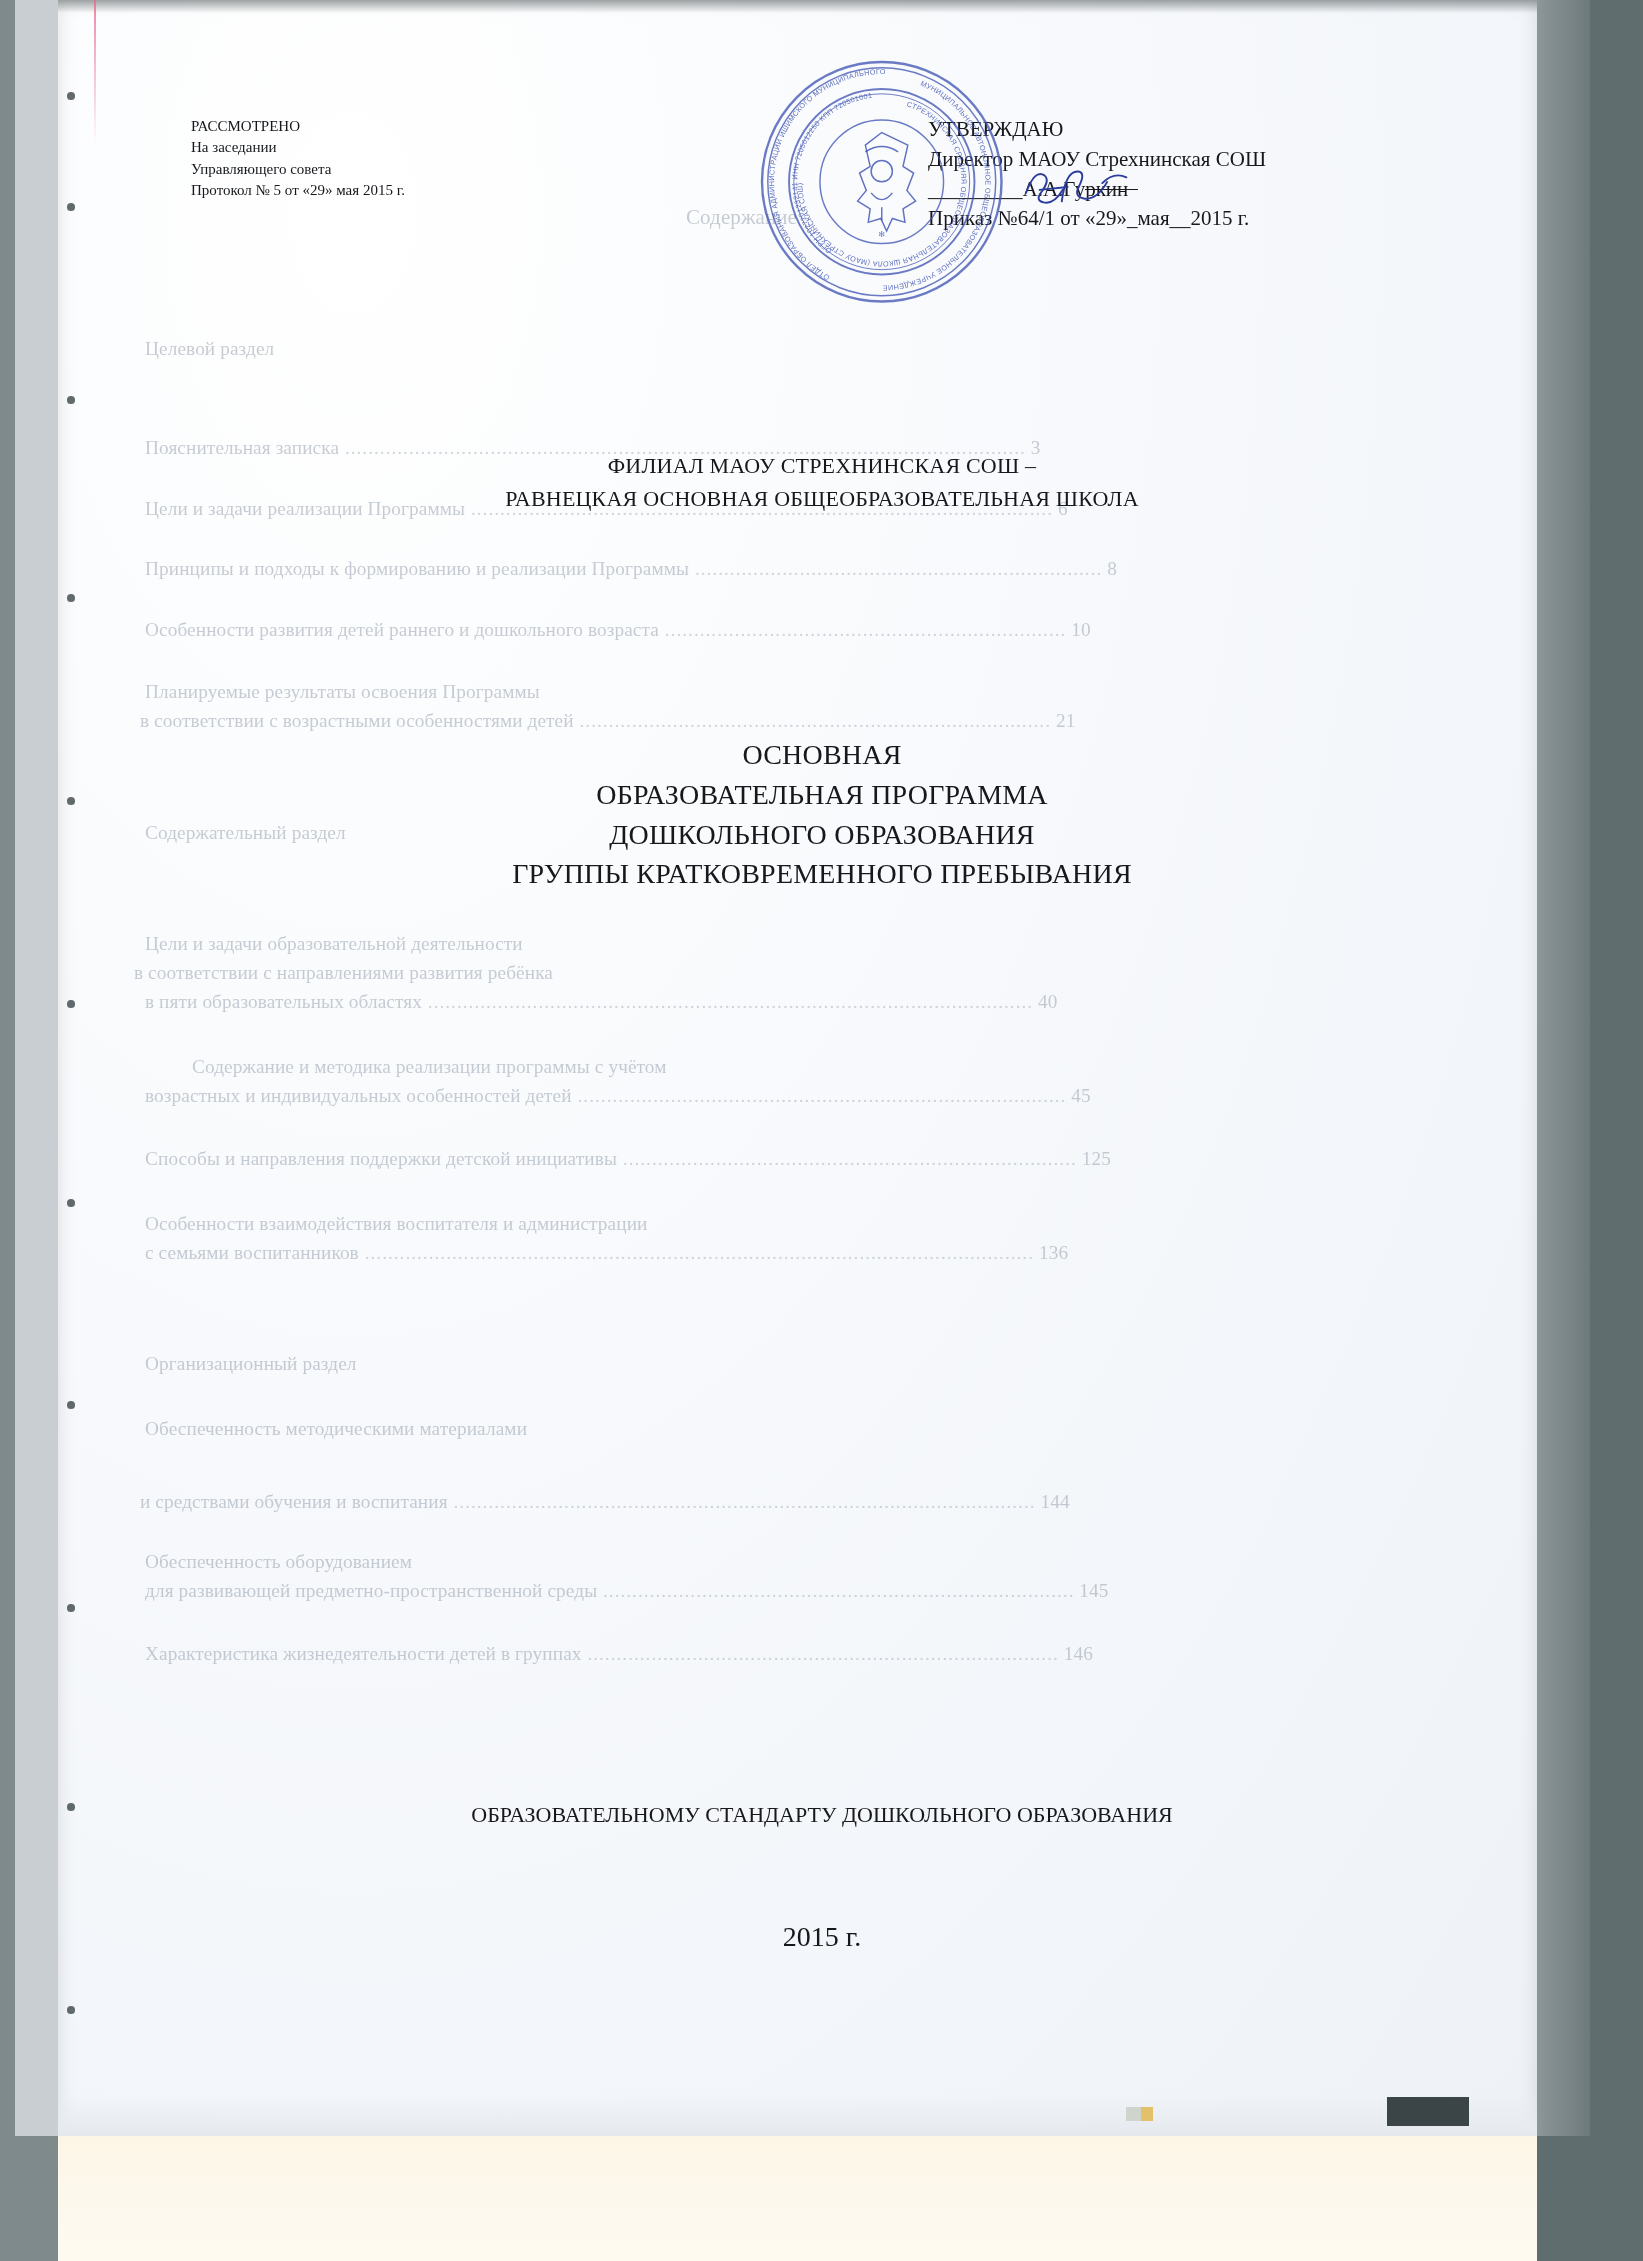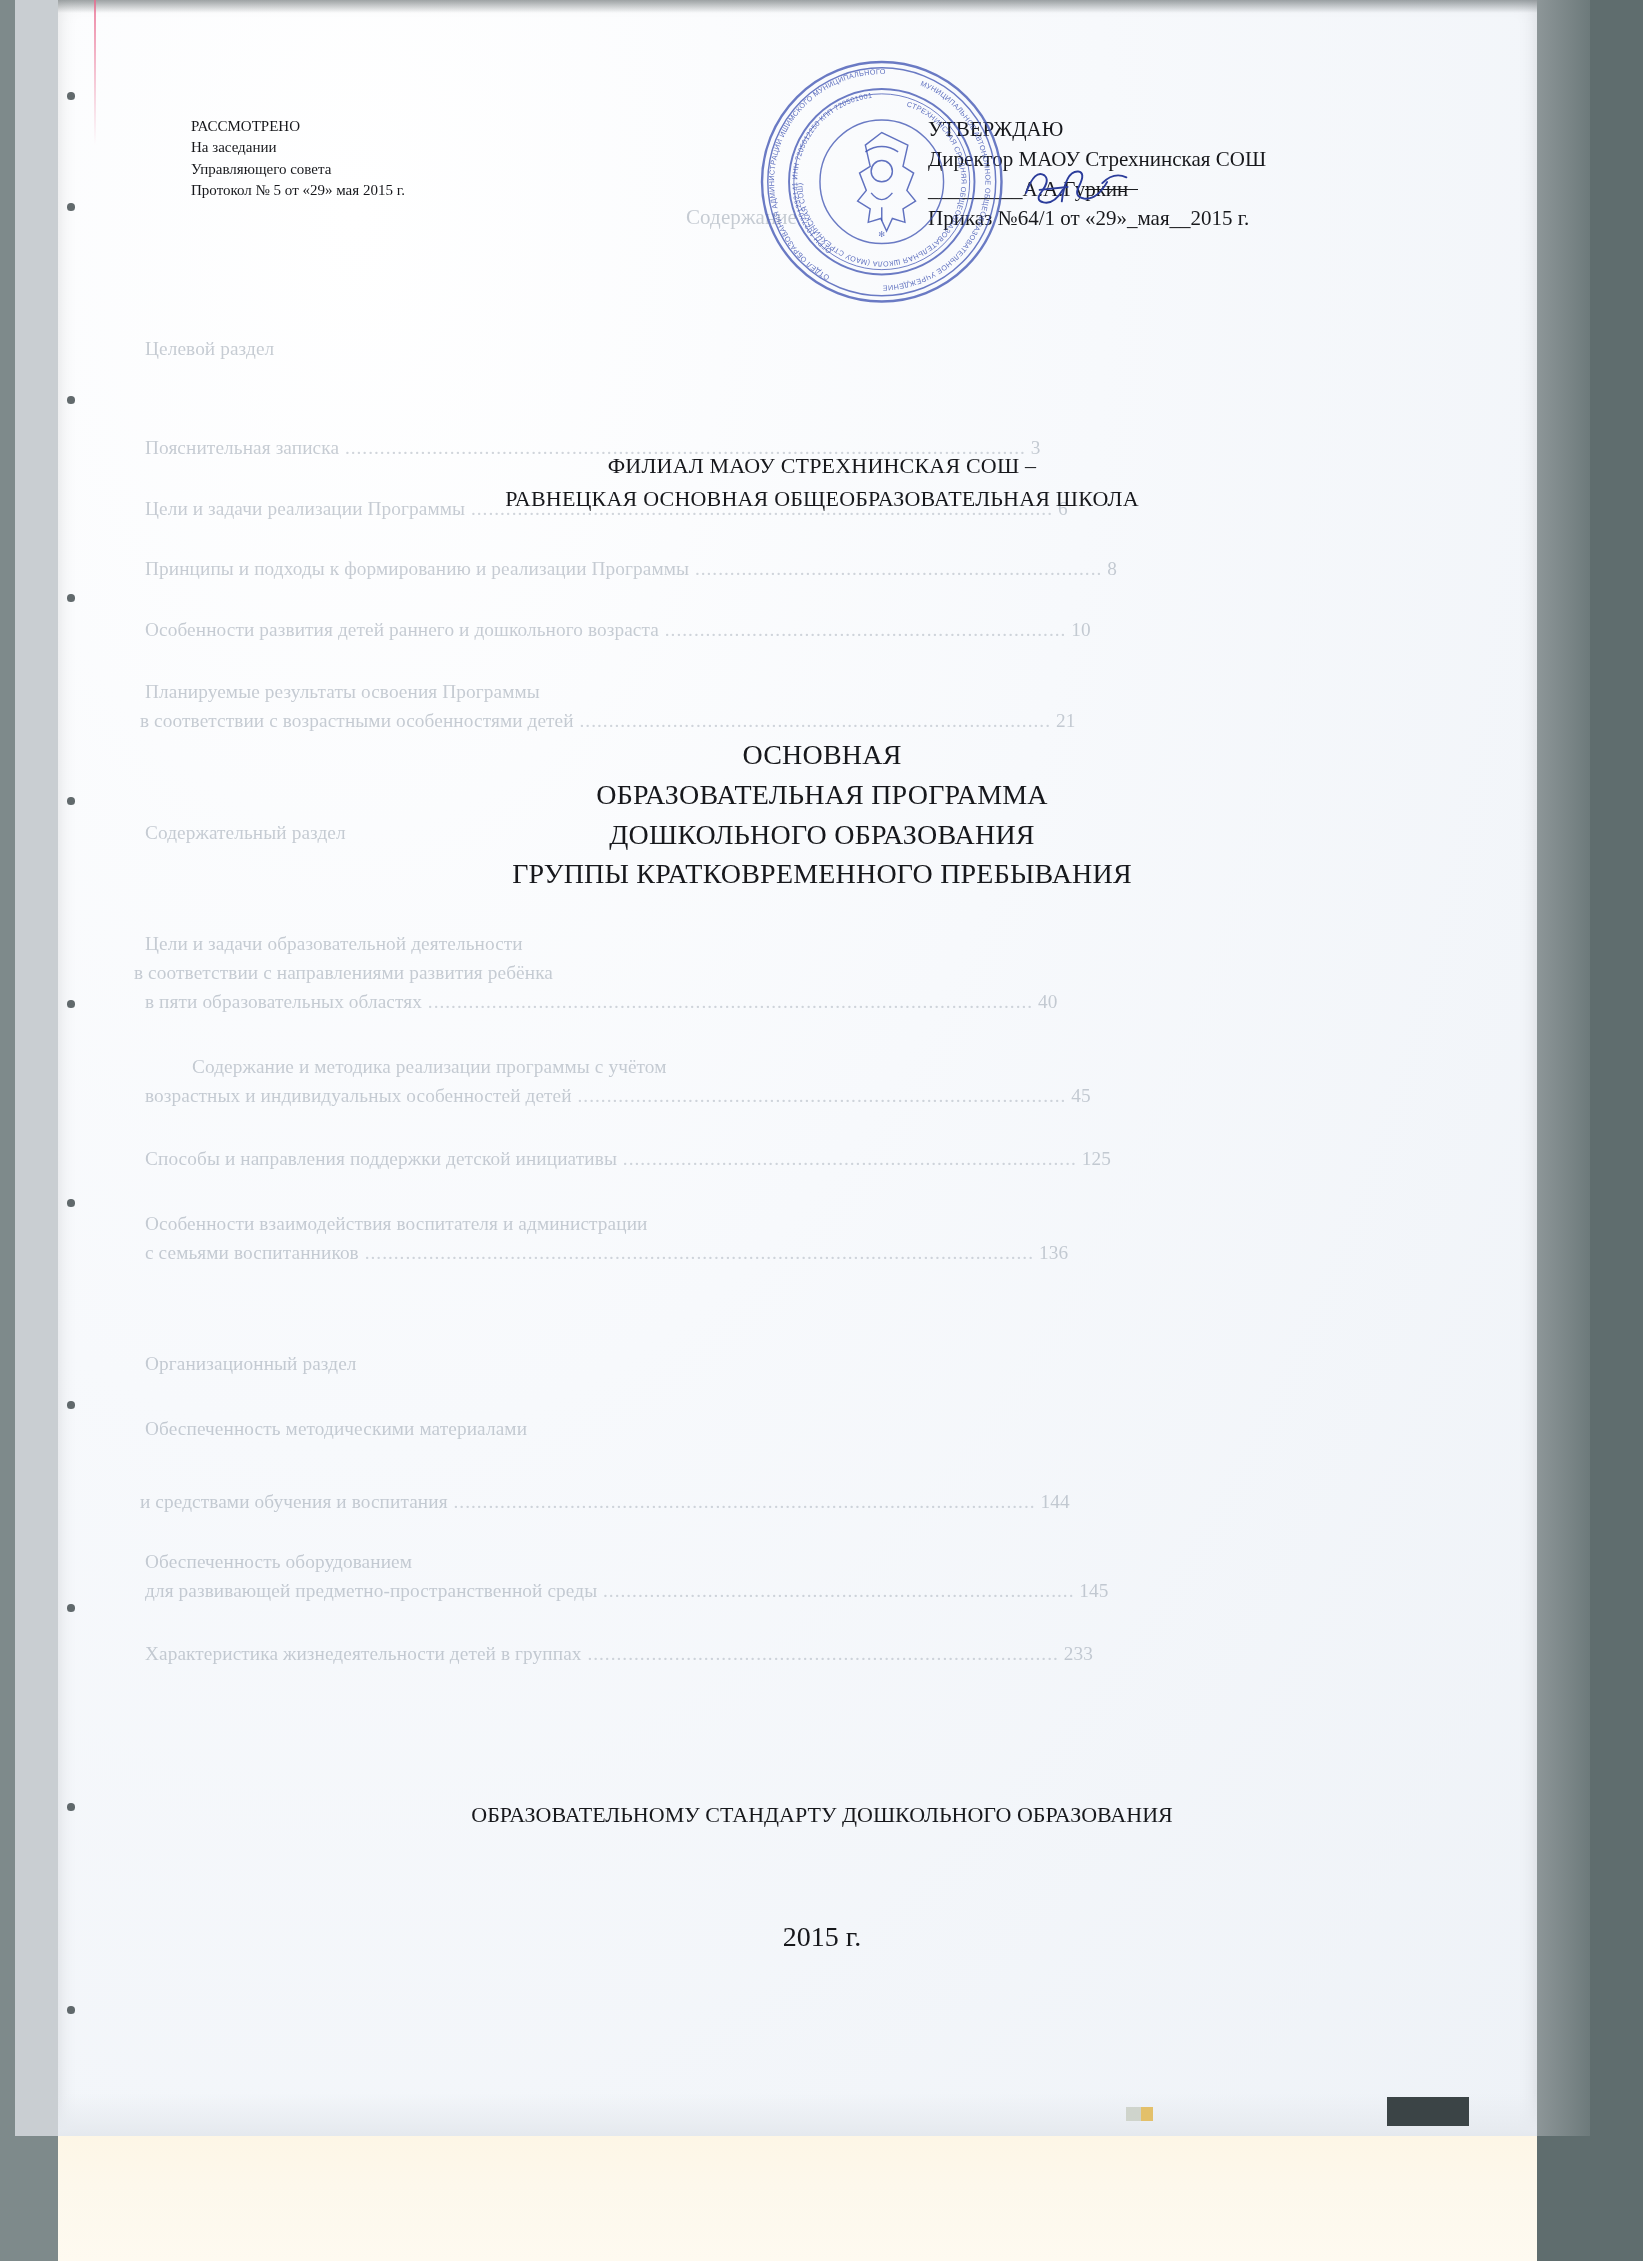--- a/index.html
+++ b/index.html
@@ -269,21 +269,21 @@
       <div class="ghost-line" style="left: 145px; top: 1056px; margin-left: 47px;"><span>Содержание и методика реализации программы с учётом</span></div>
       <div class="ghost-line" style="left: 145px; top: 1085px;"><span>возрастных и индивидуальных особенностей детей</span><span class="ghost-dots"> ....................................................................................</span><span> 45</span></div>
       <div class="ghost-line" style="left: 145px; top: 1148px;"><span>Способы и направления поддержки детской инициативы</span><span class="ghost-dots"> ..............................................................................</span><span> 125</span></div>
       <div class="ghost-line" style="left: 145px; top: 1213px;"><span>Особенности взаимодействия воспитателя и администрации</span></div>
       <div class="ghost-line" style="left: 145px; top: 1242px;"><span>с семьями воспитанников</span><span class="ghost-dots"> ...................................................................................................................</span><span> 136</span></div>
       <div class="ghost-line" style="left: 145px; top: 1353px;"><span>Организационный раздел</span></div>
       <div class="ghost-line" style="left: 145px; top: 1418px;"><span>Обеспеченность методическими материалами</span></div>
       <div class="ghost-line" style="left: 140px; top: 1491px;"><span>и средствами обучения и воспитания</span><span class="ghost-dots"> ....................................................................................................</span><span> 144</span></div>
       <div class="ghost-line" style="left: 145px; top: 1551px;"><span>Обеспеченность оборудованием</span></div>
       <div class="ghost-line" style="left: 145px; top: 1580px;"><span>для развивающей предметно-пространственной среды</span><span class="ghost-dots"> .................................................................................</span><span> 145</span></div>
-      <div class="ghost-line" style="left: 145px; top: 1643px;"><span>Характеристика жизнедеятельности детей в группах</span><span class="ghost-dots"> .................................................................................</span><span> 233</span></div>
+      <div class="ghost-line" style="left: 145px; top: 1643px;"><span>Характеристика жизнедеятельности детей в группах</span><span class="ghost-dots"> .................................................................................</span><span> 146</span></div>
     </div>
 </div>
 
 <div class="blk" id="left-header">
   <div>РАССМОТРЕНО</div>
   <div>На заседании</div>
   <div>Управляющего совета</div>
   <div>Протокол № 5 от «29» мая 2015 г.</div>
 </div>
 

